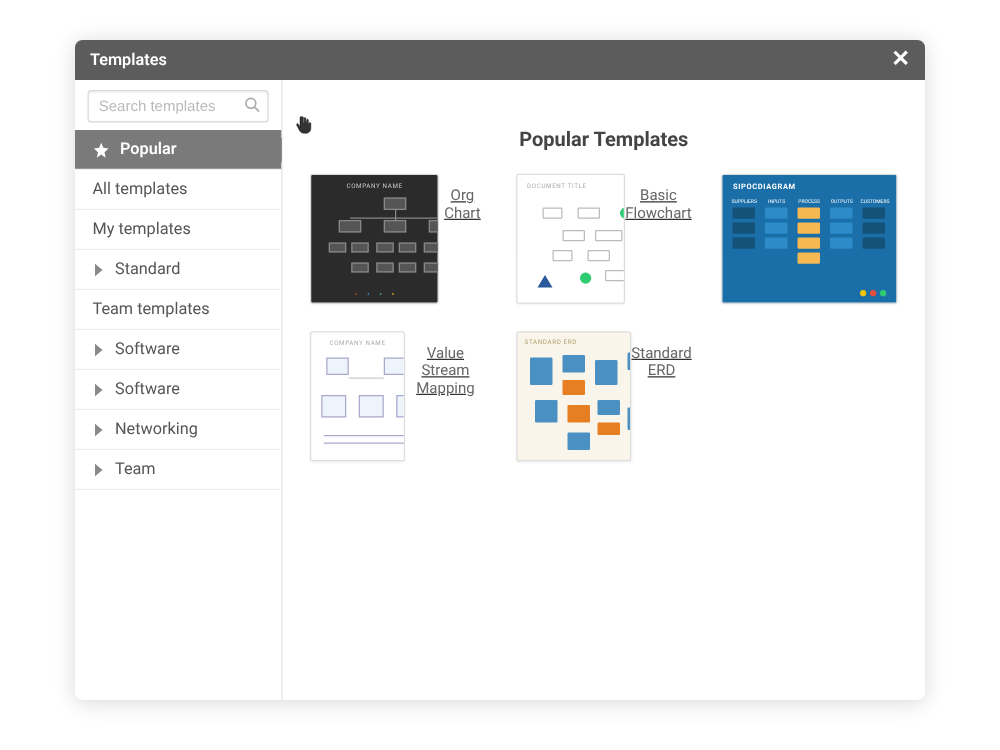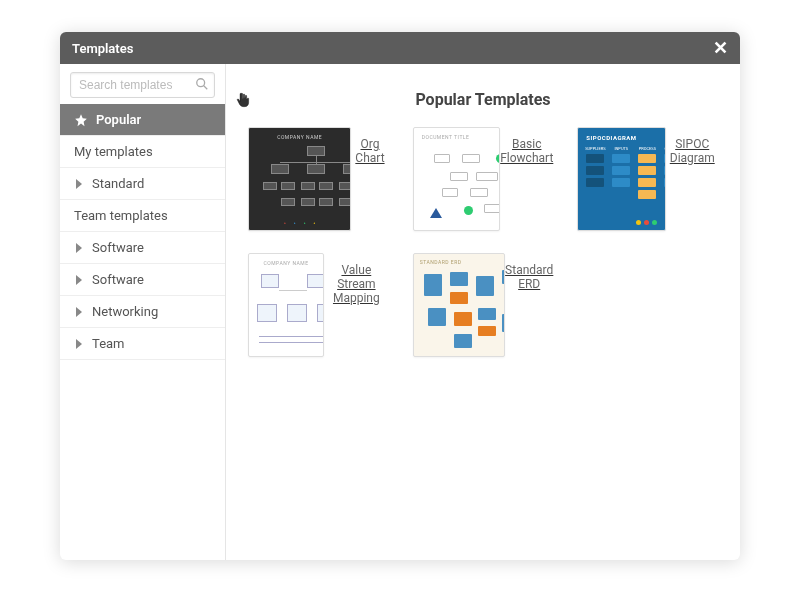--- a/index.html
+++ b/index.html
@@ -13,21 +13,21 @@
     .search-box { position: relative; }
     .search-input { width: 100%; height: 26px; border: 1px solid #d8d8d8; border-radius: 3px; padding: 0 24px 0 8px; font-size: 12px; color: #888; box-shadow: inset 0 1px 2px rgba(0,0,0,0.08); }
     .search-input::placeholder { color: #bbb; }
     .search-icon { position: absolute; right: 6px; top: 5px; width: 14px; height: 14px; color: #aaa; }
     .nav { flex: 1; overflow-y: auto; }
     .nav-item { display: flex; align-items: center; height: 32px; padding: 0 14px; font-size: 13px; color: #555; border-bottom: 1px solid #eee; cursor: pointer; position: relative; }
     .nav-item.active { background: #7a7a7a; color: #fff; font-weight: 600; text-align: center; }
     .nav-item.active::after { content: ""; position: absolute; right: -10px; top: 50%; margin-top: -10px; width: 0; height: 0; border-top: 10px solid transparent; border-bottom: 10px solid transparent; border-left: 10px solid #7a7a7a; }
     .nav-star { width: 14px; height: 14px; margin-right: 8px; fill: #fff; }
     .nav-chevron { width: 10px; height: 10px; margin-right: 8px; fill: #888; }
-    .main { flex: 1; padding: 4px 22px 20px 22px; overflow-y: auto; position: relative; }
+    .main { flex: 1; padding: 16px 22px 20px 22px; overflow-y: auto; position: relative; }
     .cursor-hand { position: absolute; left: 10px; top: 28px; width: 16px; height: 16px; }
     .main-title { text-align: center; font-size: 16px; font-weight: 700; color: #444; margin: 22px 0 18px 0; }
     .grid { display: grid; grid-template-columns: repeat(3, 1fr); gap: 22px 24px; }
     .card { display: flex; flex-direction: row; cursor: pointer; text-decoration: underline; }
     .thumb { width: 100%; height: 104px; border: 1px solid #ddd; border-radius: 2px; position: relative; overflow: hidden; box-shadow: 0 1px 2px rgba(0,0,0,0.05); }
     .card-label { text-align: center; font-size: 12px; color: #666; margin-top: 10px; }
 
     
     .thumb-dark { background: #2b2b2b; }
     .oc-title { position: absolute; top: 6px; left: 0; right: 0; text-align: center; font-size: 5px; color: #ccc; letter-spacing: 0.5px; }
@@ -83,20 +83,23 @@
               <line x1="10" y1="10" x2="14" y2="14" stroke="currentColor" stroke-width="1.5"></line>
             </svg>
         </div>
       </div>
       <div class="nav">
         <div class="nav-item active">
           <svg class="nav-star" viewBox="0 0 24 24">
               <path d="M12 2l2.9 6.9L22 10l-5.5 5 1.5 7.5L12 18l-6 4.5L7.5 15 2 10l7.1-1.1z"></path>
             </svg>
           <span>Popular</span>
+        </div>
+        <div class="nav-item">
+          <span>All templates</span>
         </div>
         <div class="nav-item">
           <span>My templates</span>
         </div>
         <div class="nav-item">
           <svg class="nav-chevron" viewBox="0 0 10 10">
               <path d="M2 0 L8 5 L2 10 Z"></path>
             </svg>
           <span>Standard</span>
         </div>
@@ -218,21 +221,20 @@
                 <div class="sp-box" style="background:#14527a"></div>
                 <div class="sp-box" style="background:#14527a"></div>
                 <div class="sp-box" style="background:#14527a"></div>
               </div>
             <div class="sp-dots">
                 <span style="background:#f1c40f"></span>
                 <span style="background:#e74c3c"></span>
                 <span style="background:#2ecc71"></span>
               </div>
           </div>
-          <div class="card-label">SIPOC Diagram</div>
         </div>
 
         <div class="card">
           <div class="thumb thumb-white">
             <span class="vs-title">COMPANY NAME</span>
             <div class="vs-box" style="left:12px;top:20px"></div>
             <div class="vs-box" style="left:58px;top:20px"></div>
             <div class="vs-box" style="left:104px;top:20px"></div>
             <div class="vs-line" style="left:30px;top:36px;width:28px"></div>
             <div class="vs-line" style="left:76px;top:36px;width:28px"></div>

